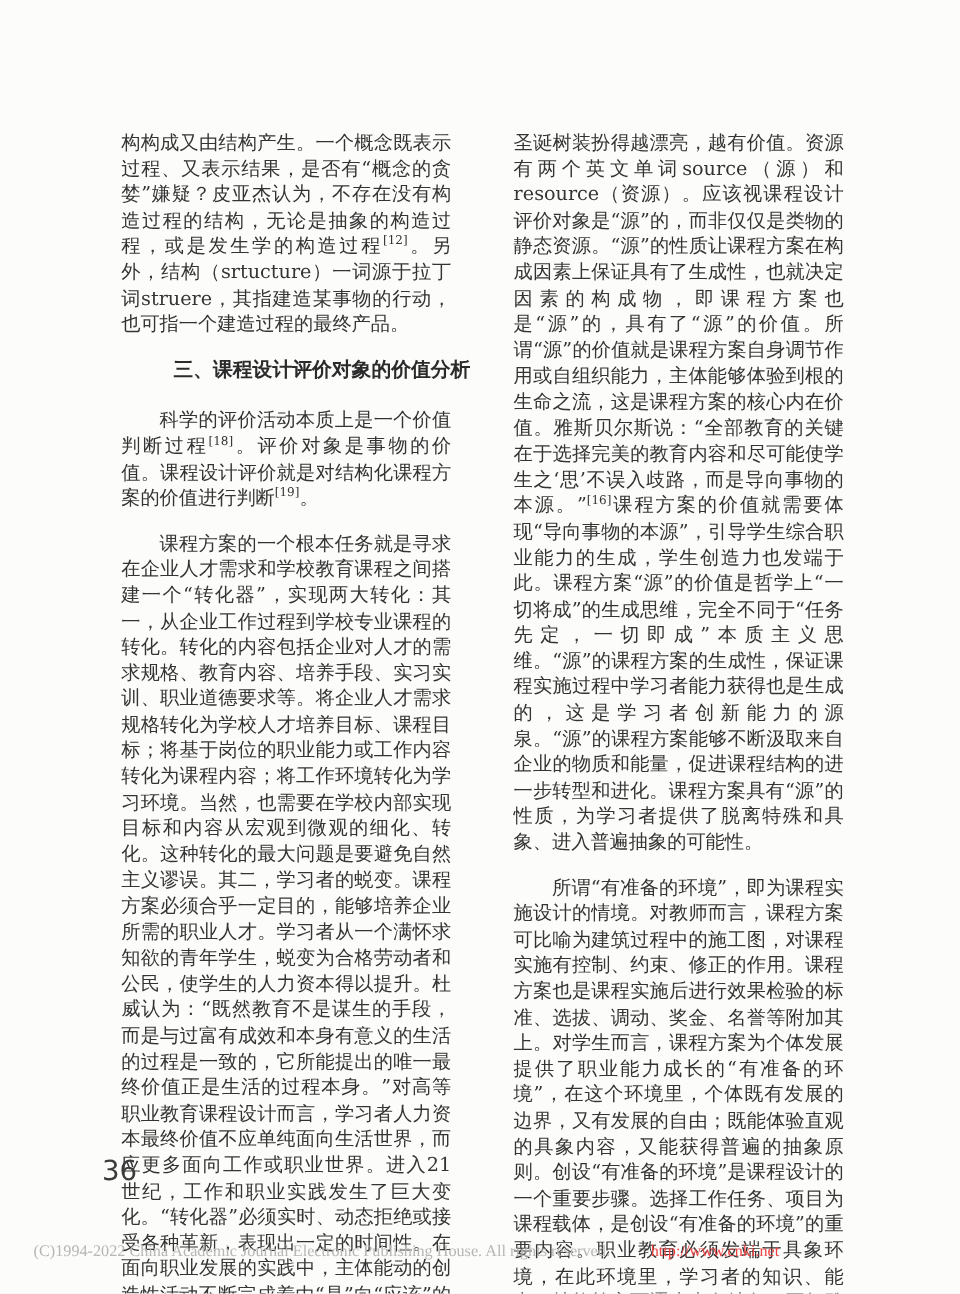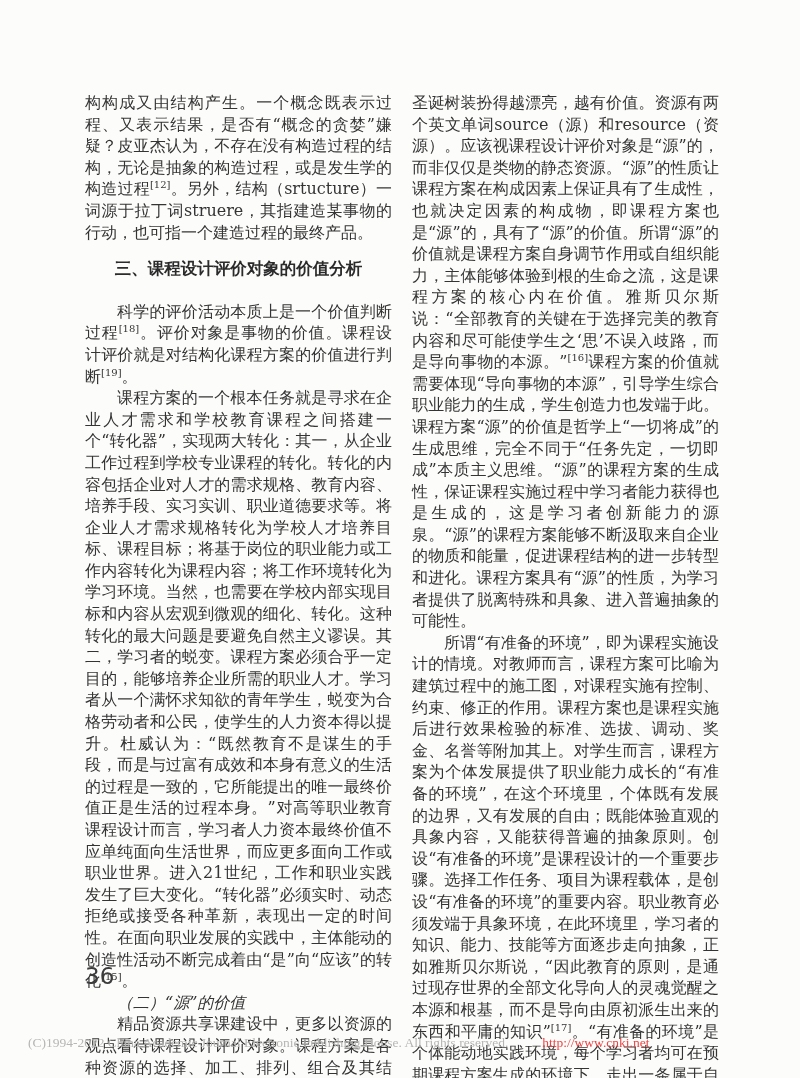--- a/index.html
+++ b/index.html
@@ -23,27 +23,27 @@
     gap: 20px;
   }
   .column {
     width: 307px;
     font-size: 16px;
     line-height: 21.6px;
     text-align: justify;
     text-justify: inter-ideograph;
     letter-spacing: 0;
   }
-  .block { margin: 0; }
+  .block { margin: 16px; }
   .block.indent { text-indent: 2em; }
   .block.heading {
     font-family: "DejaVu Sans", "Liberation Sans", sans-serif;
     font-weight: bold;
     font-size: 16.5px;
-    text-align: center;
+    text-align: right;
     text-indent: 0;
     color: #2b2b2b;
     margin: 15px 0 21px 0;
   }
   .block.subheading {
     font-style: italic;
     text-indent: 2em;
   }
   sup.ref {
     font-size: 10px;

